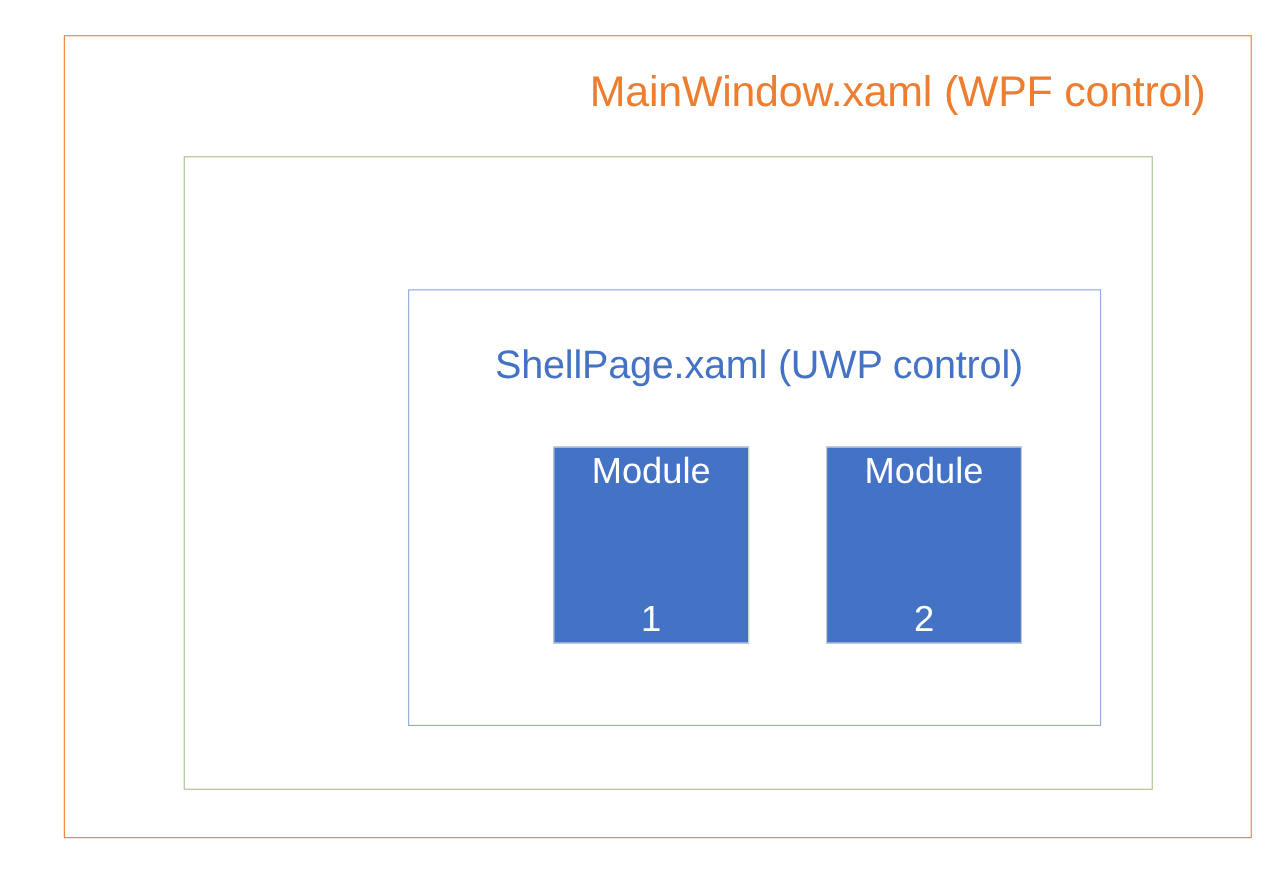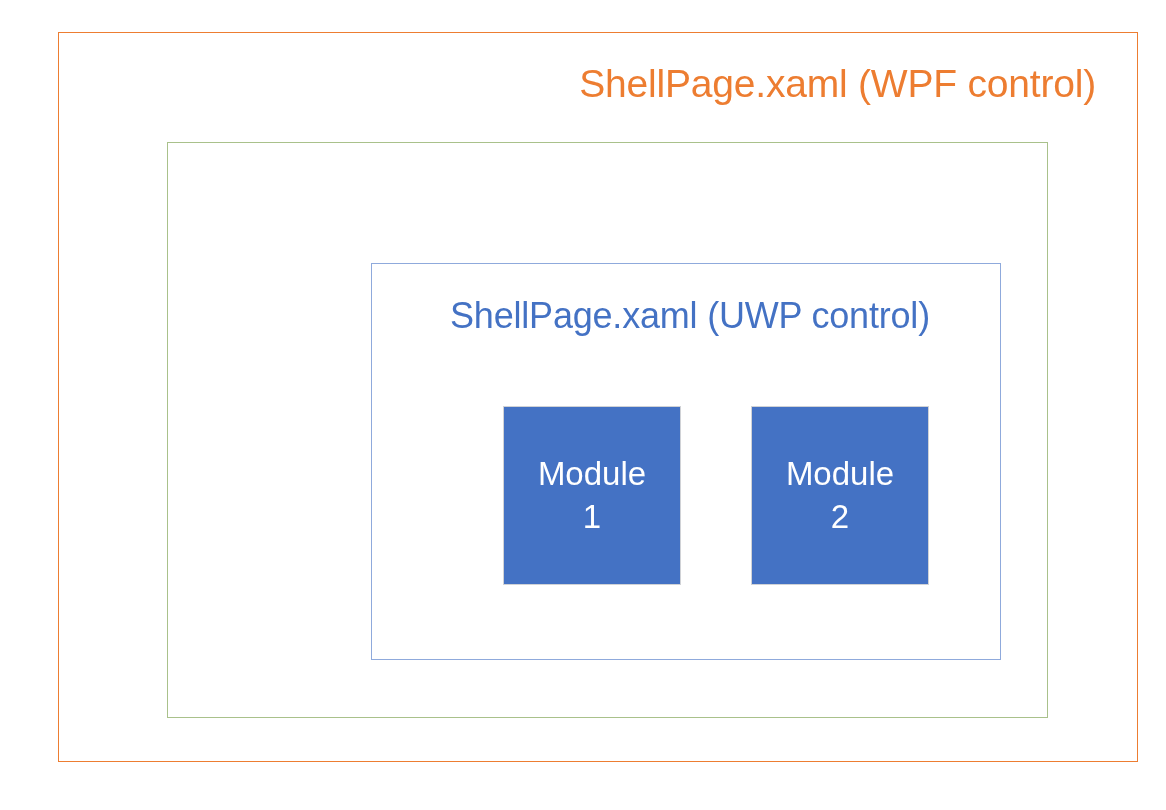--- a/index.html
+++ b/index.html
@@ -72,21 +72,21 @@
     top: 120px;
     width: 630px;
     height: 397px;
     box-sizing: border-box;
     border: 1.6px solid #8FAADC;
     background: transparent;
   }
   .inner-label {
     position: absolute;
     left: 35px;
-    top: 33px;
+    top: 49px;
     width: 566px;
     text-align: center;
     font-size: 36px;
     line-height: 1.05;
     color: #4472C4;
     white-space: nowrap;
     letter-spacing: -0.2px;
   }
 
   
@@ -94,40 +94,40 @@
     position: absolute;
     top: 142px;
     width: 178px;
     height: 179px;
     box-sizing: border-box;
     background: #4472C4;
     border: 1.5px solid #D0D2D6;
     display: flex;
     flex-direction: column;
     align-items: center;
-    justify-content: center;
+    justify-content: space-between;
     color: #FFFFFF;
     font-size: 33px;
     line-height: 1.28;
   }
   .module-tile.module-1 { left: 131px; }
   .module-tile.module-2 { left: 379px; }
   .module-line {
     display: block;
     text-align: center;
     white-space: nowrap;
   }
 </style>
 </head>
 <body>
 
 <div id="diagram-canvas">
 
   <div class="outer-box">
-    <div class="outer-label">ShellPage.xaml (WPF control)</div>
+    <div class="outer-label">MainWindow.xaml (WPF control)</div>
 
     <div class="middle-box">
 
       <div class="inner-box">
         <div class="inner-label">ShellPage.xaml (UWP control)</div>
 
         <div class="module-tile module-1">
           <span class="module-line">Module</span>
           <span class="module-line">1</span>
         </div>

